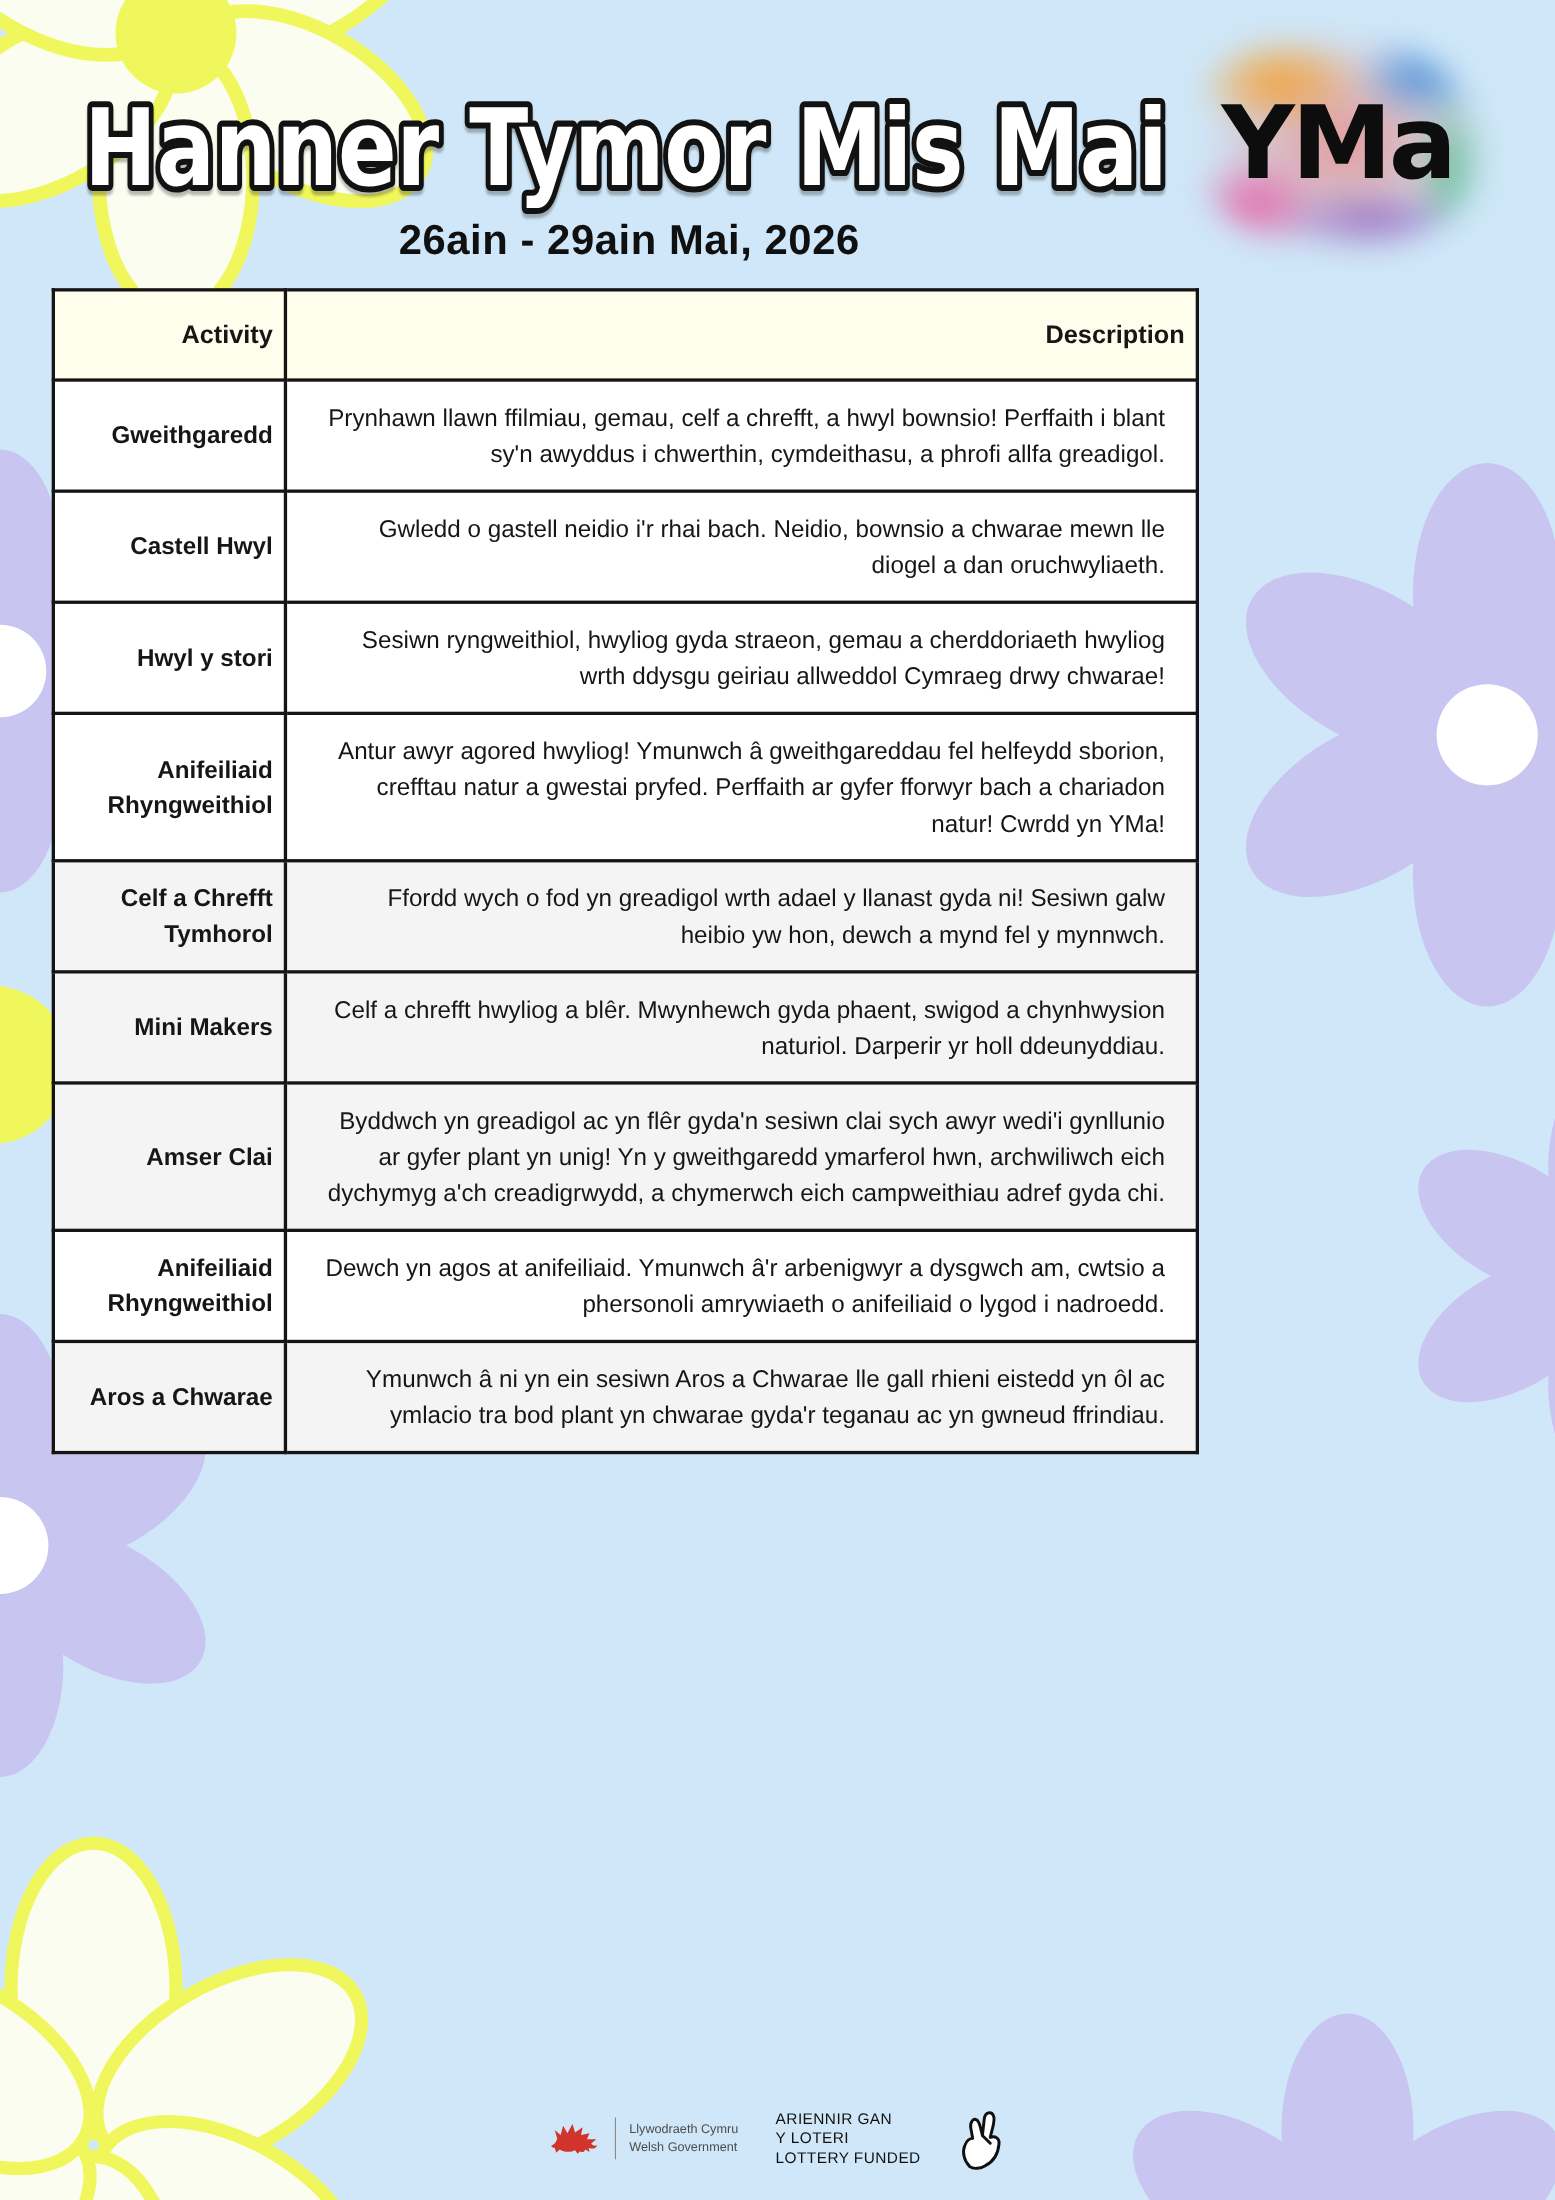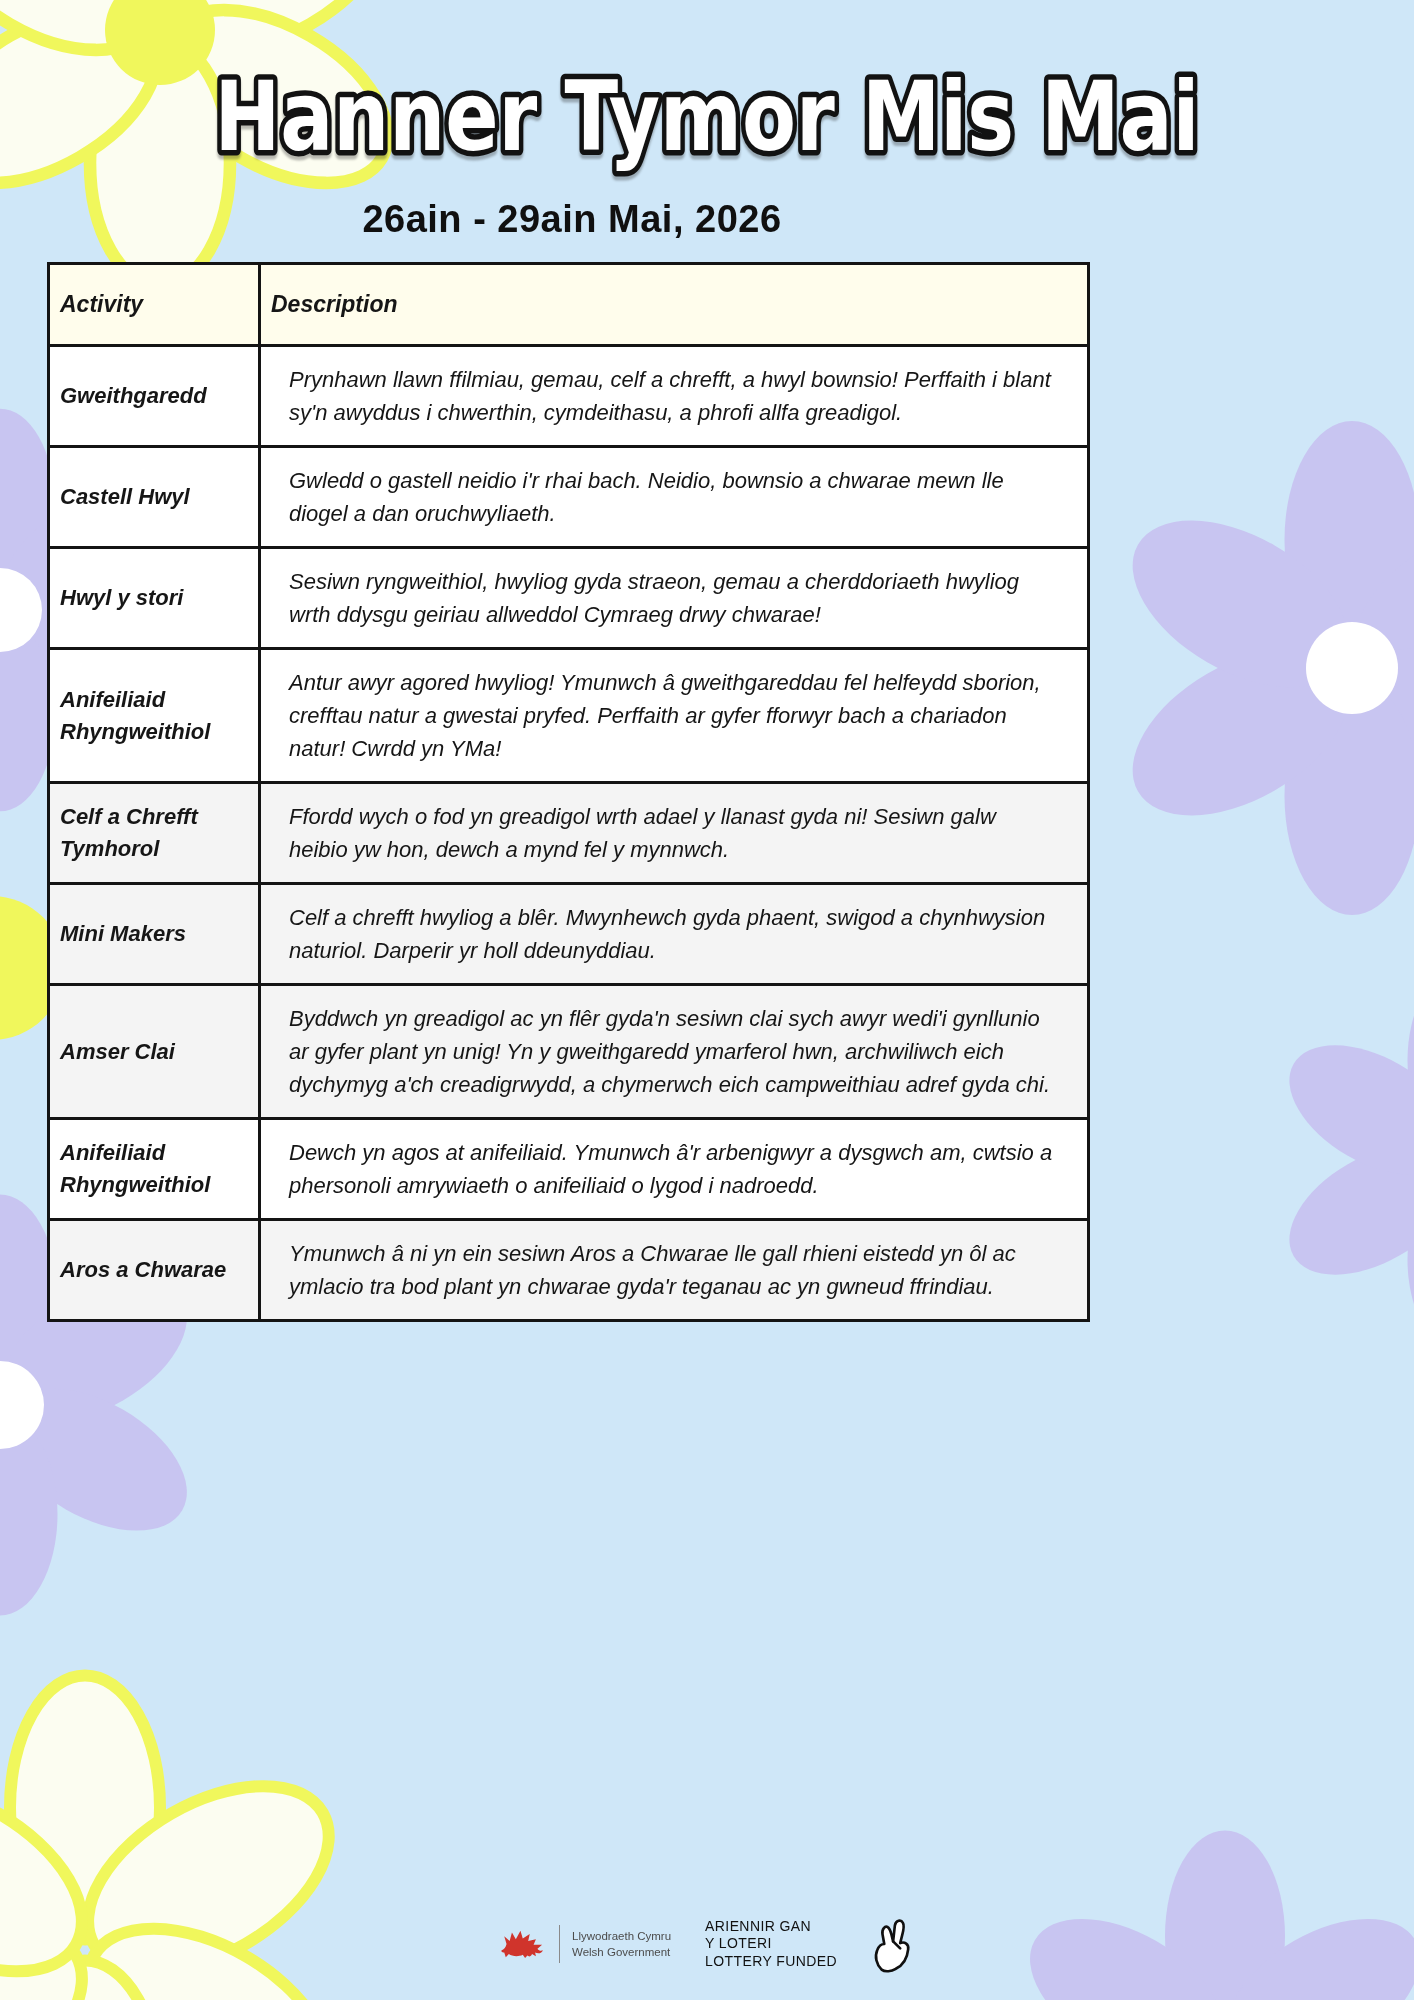--- a/index.html
+++ b/index.html
@@ -42,21 +42,21 @@
   }
 
   
   table.activities {
     position:absolute; top:262px; left:47px; width:1043px;
     border-collapse:collapse; border:3px solid var(--table_border, #141414);
     table-layout:fixed;
   }
   table.activities th, table.activities td {
     border:3px solid var(--table_border, #141414);
-    text-align:left; vertical-align:middle;font-style:italic;
+    text-align:right; vertical-align:middle;
   }
   th.col-activity { width:211px; }
   table.activities th {
     background:var(--table_header_bg, #fffdec);
     font-size:23px; font-weight:bold; padding:26px 10px;
   }
   td.activity-cell {
     background:var(--row_bg, #ffffff);
     font-weight:bold; font-size:22px; line-height:1.45; padding:12px 10px;
   }
@@ -114,20 +114,24 @@
 
     <use href="#petals" transform="translate(1460,1160) scale(1.05)" style="fill:var(--flower_lavender,#c8c5f1)"></use>
 
     <use href="#petals" transform="translate(1225,2050) scale(1.2)" style="fill:var(--flower_lavender,#c8c5f1)"></use>
   </svg>
 
   <div class="header">
     <svg class="title-svg" viewBox="0 0 1000 152">
       <text class="title-text" x="500" y="114" text-anchor="middle" textLength="985" lengthAdjust="spacingAndGlyphs">Hanner Tymor Mis Mai</text>
     </svg>
+    <div class="yma">
+      <div class="yma-splash"></div>
+      <div class="yma-text">YMa</div>
+    </div>
   </div>
 
   <div class="subtitle">26ain - 29ain Mai, 2026</div>
 
   <table class="activities">
     <thead>
       <tr>
         <th class="col-activity">Activity</th>
         <th class="col-description">Description</th>
       </tr>

